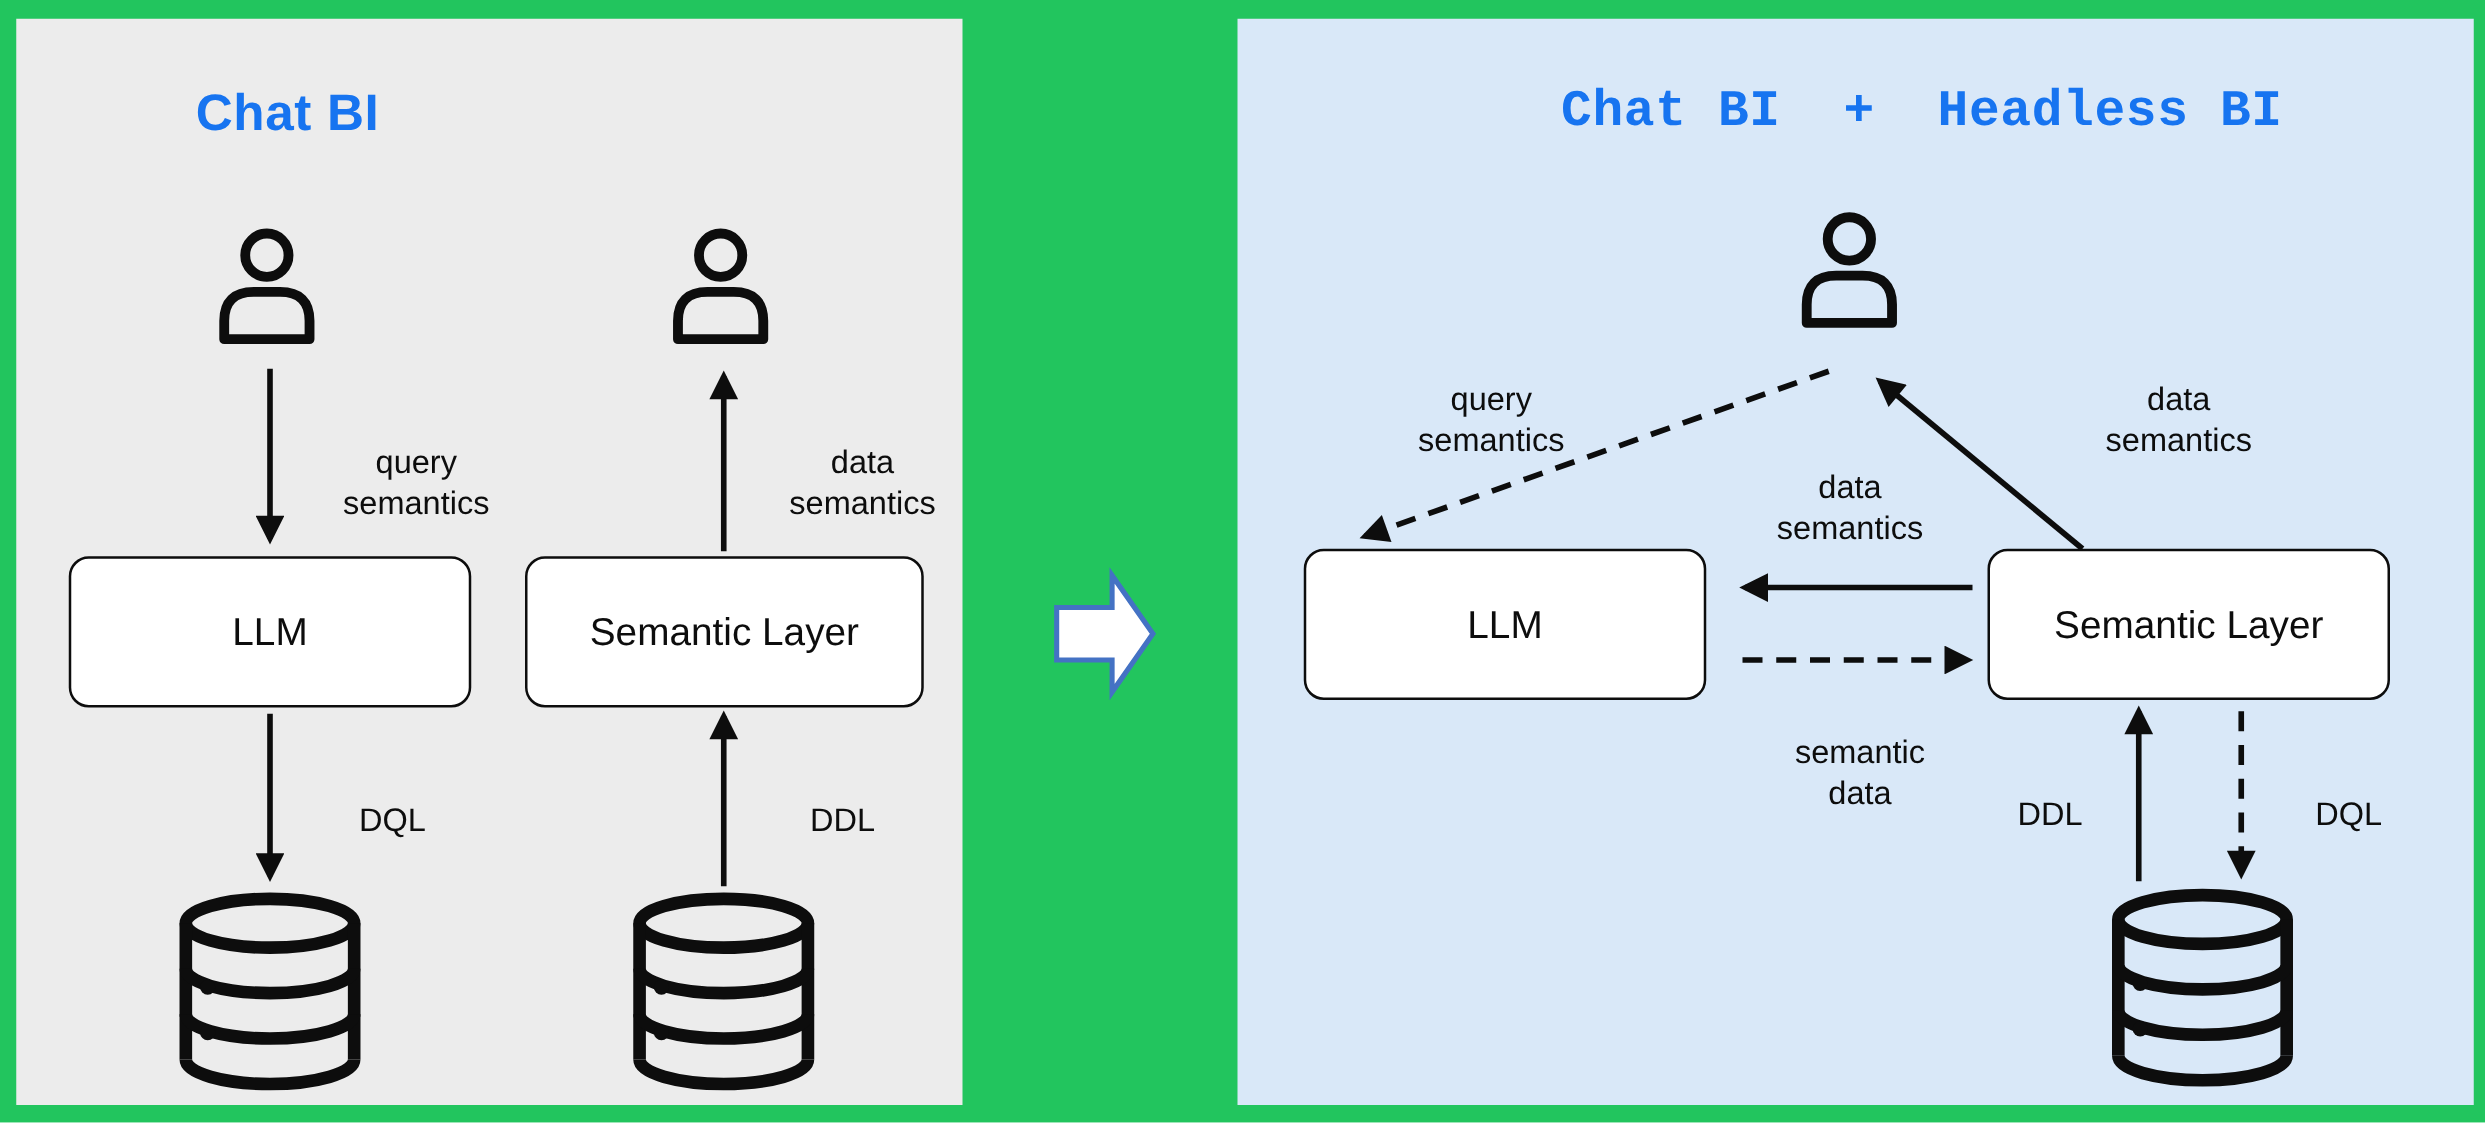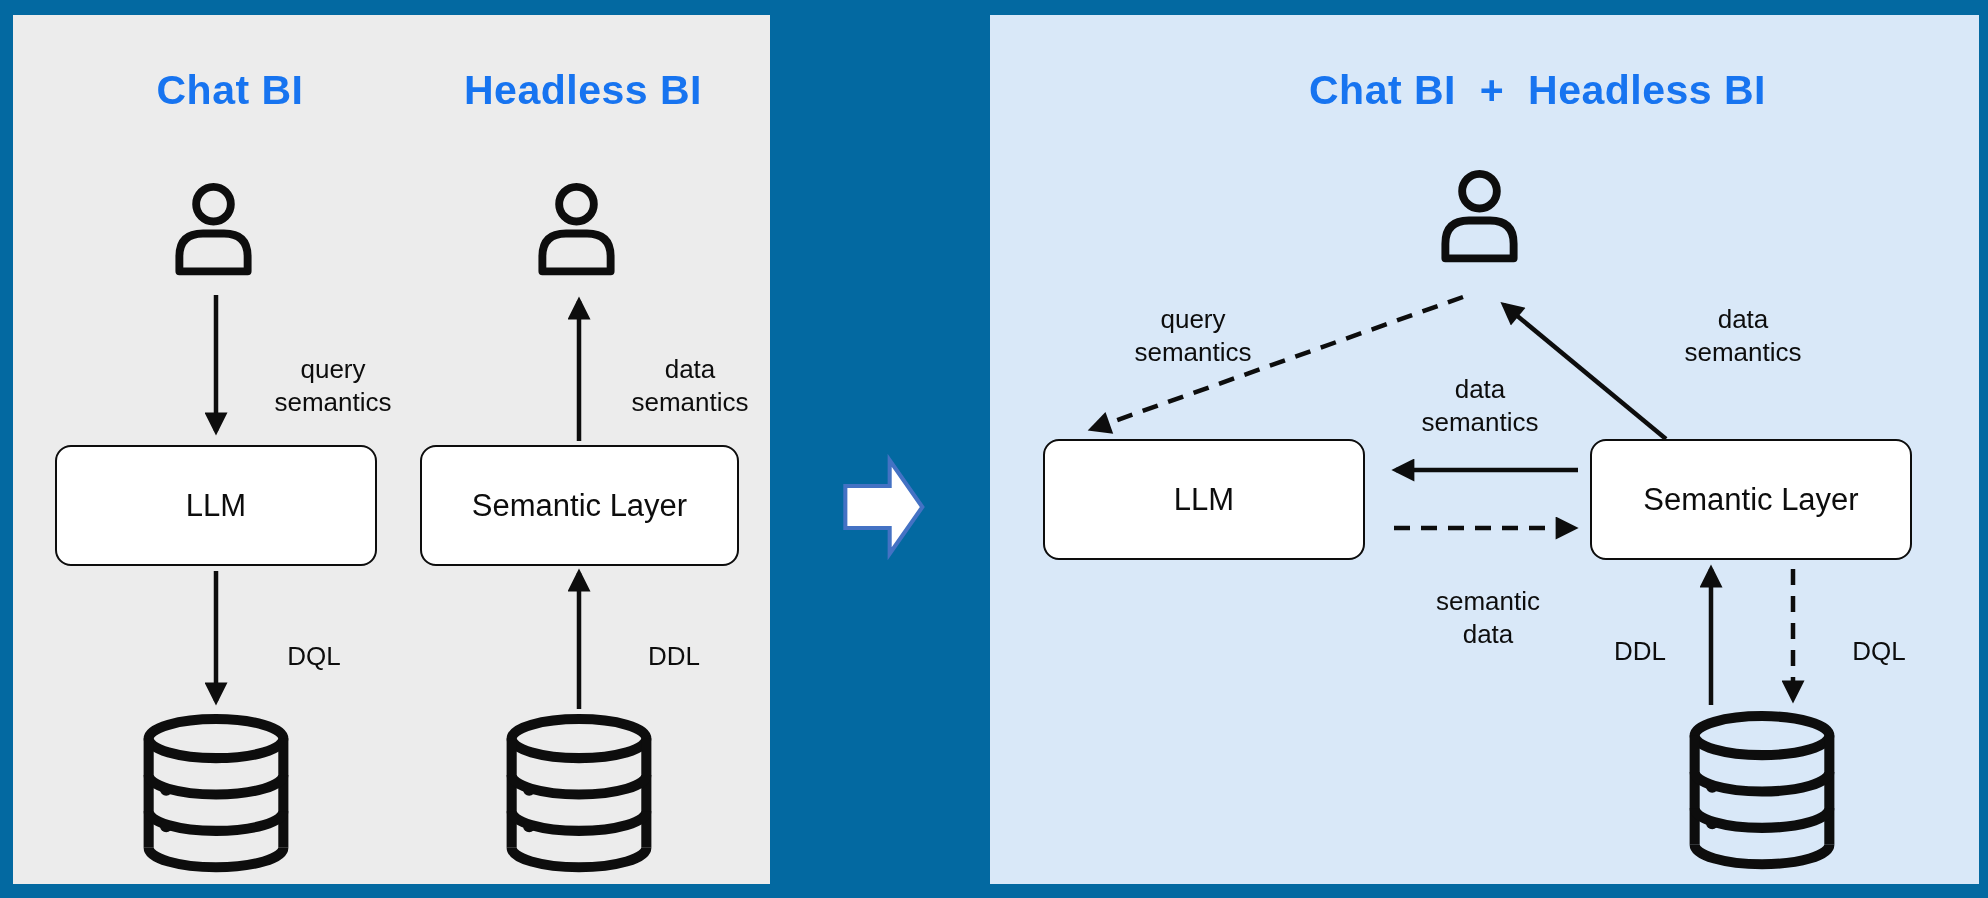--- a/index.html
+++ b/index.html
@@ -5,42 +5,41 @@
   :root{
     --title-blue:#1774F0;
     --left-panel-bg:#ECECEC;
     --right-panel-bg:#D9E8F8;
     --ink:#0D0D0D;
     --transform-arrow-blue:#4472C4;
     --box-fill:#FFFFFF;
   }
   html,body{margin:0;padding:0;background:#fff;}
   body{font-family:"Liberation Sans","DejaVu Sans",sans-serif;color:var(--ink);}
-  .canvas{position:relative;width:1988px;height:898px;background:#0369a1;overflow:hidden;}
+  .canvas{position:relative;width:1988px;height:898px;background:#22c55e;overflow:hidden;}
   .panel{position:absolute;top:15px;height:869px;}
   .panel.left{left:13px;width:757px;background:var(--left-panel-bg);}
   .panel.right{left:990px;width:989px;background:var(--right-panel-bg);}
   .title{position:absolute;font-size:41px;font-weight:700;color:var(--title-blue);text-align:center;white-space:pre;letter-spacing:0.5px;}
   .overlay{position:absolute;left:0;top:0;pointer-events:none;}
   .overlay line{stroke:var(--ink);stroke-width:4.5;}
   .overlay line.dash{stroke-dasharray:16 11;}
   .icon{position:absolute;}
   .icon svg{display:block;width:100%;height:100%;}
   .box{position:absolute;height:117px;background:var(--box-fill);border:2.5px solid var(--ink);border-radius:16px;display:flex;align-items:center;justify-content:center;font-size:31px;text-align:right;}
   .lbl{position:absolute;font-size:26px;line-height:33px;text-align:center;white-space:pre-line;color:var(--ink);margin-top:20px;}
 </style>
 </head>
 <body>
 
 <div class="canvas">
 
   <section class="panel left">
 
     <div class="title" style="left:97px;top:52px;width:240px;">Chat BI</div>
-    <div class="title" style="left:440px;top:52px;width:260px;">Headless BI</div>
 
     <svg class="overlay" width="757" height="869" viewBox="0 0 757 869">
       <defs>
         <marker id="ahL" viewBox="0 0 10 10" refX="8" refY="5" markerWidth="26" markerHeight="23" orient="auto" markerUnits="userSpaceOnUse">
           <path d="M0 0 L10 5 L0 10 Z" fill="#0D0D0D"></path>
         </marker>
       </defs>
       <line x1="203" y1="280" x2="203" y2="416" marker-end="url(#ahL)"></line>
       <line x1="203" y1="556" x2="203" y2="686" marker-end="url(#ahL)"></line>
       <line x1="566" y1="426" x2="566" y2="286" marker-end="url(#ahL)"></line>
@@ -93,21 +92,21 @@
   </section>
 
   <div class="icon" style="left:843px;top:448px;width:84px;height:118px;">
     <svg viewBox="0 0 72 100">
       <polygon points="2,32 40,32 40,10 68,50 40,90 40,68 2,68" style="fill:#fff;stroke:var(--transform-arrow-blue,#4472C4);stroke-width:3.5;" stroke-linejoin="miter"></polygon>
     </svg>
   </div>
 
   <section class="panel right">
 
-    <div class="title" style="left:106px;right:0;top:52px;">Chat BI  +  Headless BI</div>
+    <div class="title" style="left:106px;right:0;top:52px;font-family:Liberation Mono, monospace;">Chat BI  +  Headless BI</div>
 
     <svg class="overlay" width="989" height="869" viewBox="0 0 989 869">
       <defs>
         <marker id="ahR" viewBox="0 0 10 10" refX="8" refY="5" markerWidth="26" markerHeight="23" orient="auto" markerUnits="userSpaceOnUse">
           <path d="M0 0 L10 5 L0 10 Z" fill="#0D0D0D"></path>
         </marker>
       </defs>
       <line class="dash" x1="473" y1="282" x2="102" y2="414" marker-end="url(#ahR)"></line>
       <line x1="676" y1="424" x2="514" y2="290" marker-end="url(#ahR)"></line>
       <line x1="588" y1="455" x2="406" y2="455" marker-end="url(#ahR)"></line>

